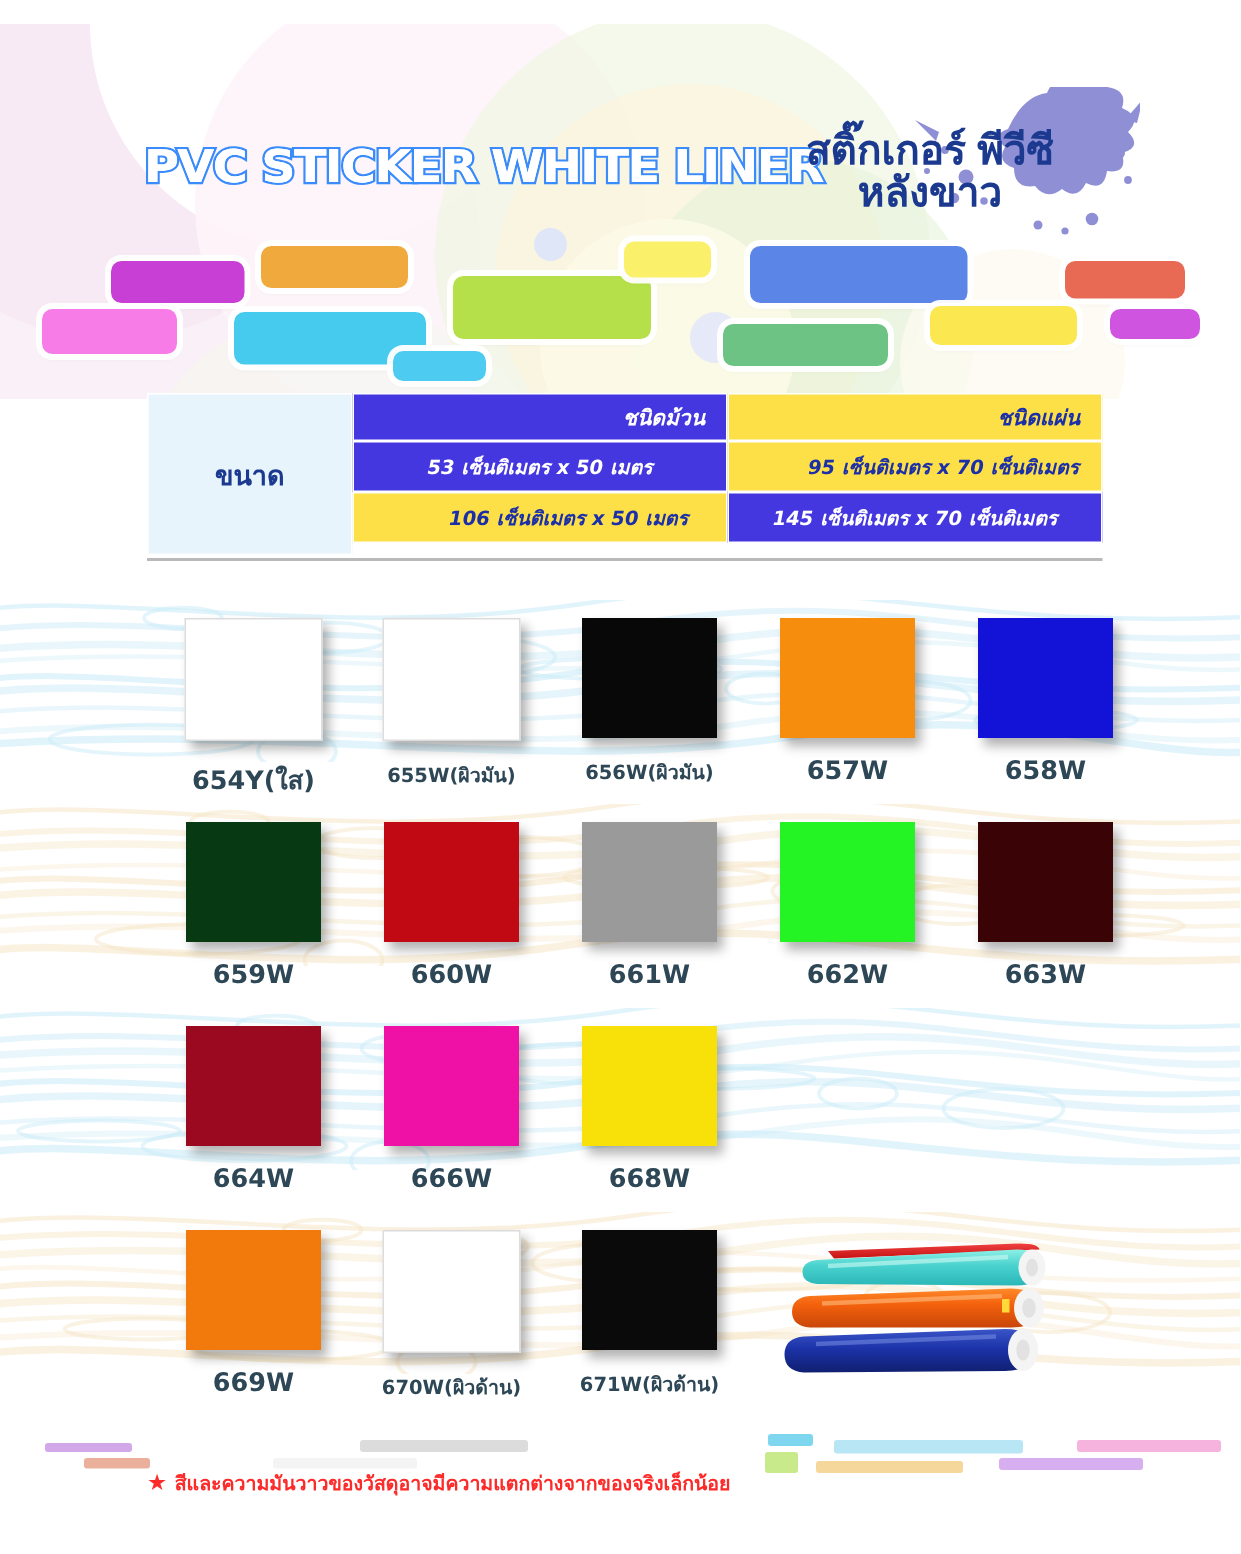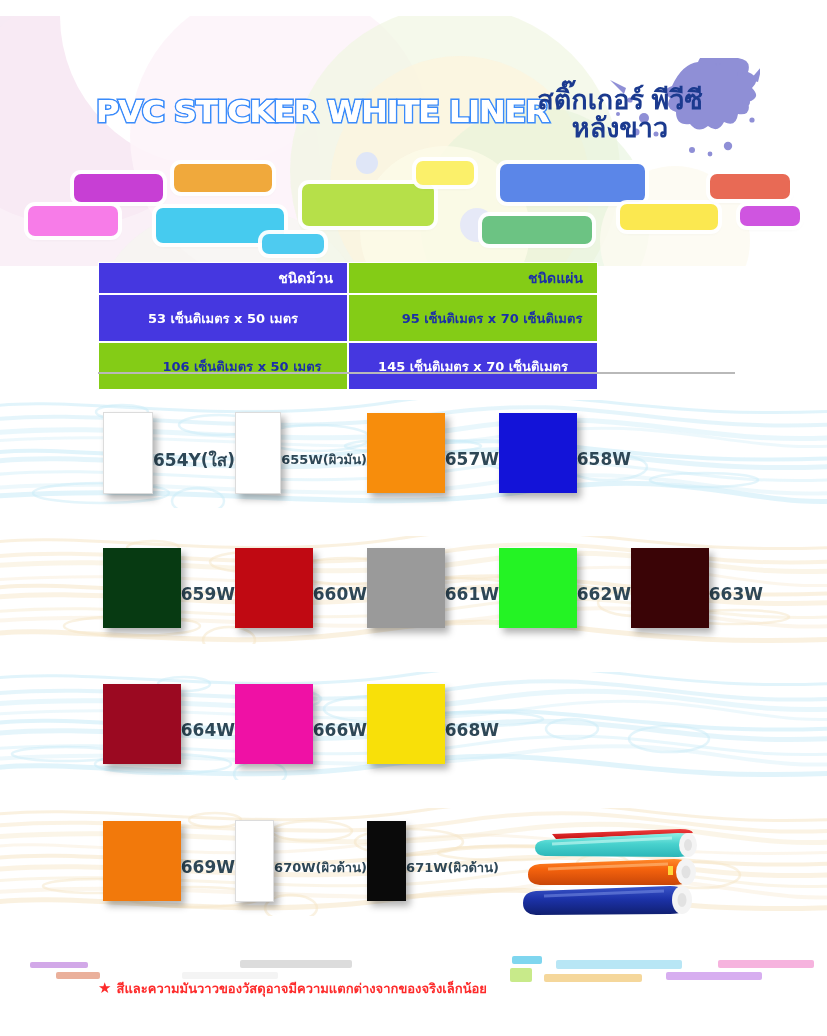--- a/index.html
+++ b/index.html
@@ -57,47 +57,47 @@
     font-size:27px;line-height:1.04;text-align:center;
     letter-spacing:0px;
   }
   .title-th .l2{display:block;font-size:27px;}
 
   
   .chip{position:absolute;border-radius:7px;box-shadow:0 0 0 4px rgba(255,255,255,.95),0 2px 5px rgba(0,0,0,.10);}
 
   
   .spec{position:absolute;left:98px;top:262px;width:637px;}
-  .spec-row{display:flex;}
+  .spec-row{display:flex;font-style:italic;}
   .cell{
     box-sizing:border-box;
     font-family:"DejaVu Sans","Liberation Sans",sans-serif;
     font-weight:bold;font-size:13px;
     display:flex;align-items:center;justify-content:center;
     border:1px solid #ffffff;
   }
   .c-size{
     width:137px;min-height:108px;background:#e8f4fb;color:#1b3a8f;
     font-size:18px;display:flex;align-items:center;justify-content:center;
   }
   .col-wrap{width:500px;}
   .c-roll{width:250px;height:30px;}
   .c-sheet{width:250px;height:30px;}
   .blue{background:#4537e0;color:#ffffff;}
-  .white{background:#84cc16;color:#1b2fa8;padding-left:38px;}
+  .white{background:#fde047;color:#1b2fa8;padding-left:38px;}
   .cell.h{height:32px;justify-content:flex-end;padding-right:14px;font-size:14px;}
-  .cell.d{height:48px;}
+  .cell.d{height:34px;}
   .spec-underline{position:absolute;left:98px;top:372px;width:637px;height:2px;background:#b9b9b9;}
 
   
   .strip{position:absolute;left:0;width:827px;overflow:hidden;}
   .strip svg{display:block;}
 
   .row{position:absolute;left:0;width:827px;display:flex;}
-  .cellswatch{width:132px;margin-left:0;display:flex;flex-direction:row;align-items:center;}
+  .cellswatch{width:132px;margin-left:0;display:flex;flex-direction:column;align-items:center;}
   .sw{
     width:90px;height:80px;
     box-shadow:4px 5px 7px rgba(0,0,0,.30);
     position:relative;
   }
   .sw.clear{border:1px solid #dcdcdc;}
   .lbl{
     margin-top:12px;color:#2e4756;font-weight:bold;
     font-family:"DejaVu Sans","Liberation Sans",sans-serif;
     font-size:17px;white-space:nowrap;text-align:center;
@@ -176,20 +176,21 @@
         <div class="chip" style="left: 500px; top: 148px; width: 145px; height: 38px; background: rgb(91, 134, 232);"></div>
         <div class="chip" style="left: 482px; top: 200px; width: 110px; height: 28px; background: rgb(108, 195, 131);"></div>
         <div class="chip" style="left: 620px; top: 188px; width: 98px; height: 26px; background: rgb(251, 232, 80);"></div>
         <div class="chip" style="left: 710px; top: 158px; width: 80px; height: 25px; background: rgb(232, 106, 85);"></div>
         <div class="chip" style="left: 740px; top: 190px; width: 60px; height: 20px; background: rgb(207, 85, 224);"></div>
       </div>
   </div>
 
   <div class="spec">
     <div style="display:flex;">
+      <div class="cell c-size">ขนาด</div>
       <div class="col-wrap">
         <div class="spec-row">
           <div class="cell c-roll h blue">ชนิดม้วน</div>
           <div class="cell c-sheet h white">ชนิดแผ่น</div>
         </div>
         <div class="spec-row">
           <div class="cell c-roll d blue">53 เซ็นติเมตร x 50 เมตร</div>
           <div class="cell c-sheet d white">95 เซ็นติเมตร x 70 เซ็นติเมตร</div>
         </div>
         <div class="spec-row">
@@ -295,20 +296,24 @@
       <div class="row" style="top: 412px; padding-left: 103px;">
         <div class="cellswatch">
           <div class="sw clear" style="background: rgb(255, 255, 255);"></div>
           <div class="lbl">654Y(ใส)</div>
         </div>
         <div class="cellswatch">
           <div class="sw clear" style="background: rgb(255, 255, 255);"></div>
           <div class="lbl small">655W(ผิวมัน)</div>
         </div>
         <div class="cellswatch">
+          <div class="sw" style="background: rgb(8, 8, 8);"></div>
+          <div class="lbl small">656W(ผิวมัน)</div>
+        </div>
+        <div class="cellswatch">
           <div class="sw" style="background: rgb(247, 141, 12);"></div>
           <div class="lbl">657W</div>
         </div>
         <div class="cellswatch">
           <div class="sw" style="background: rgb(19, 19, 216);"></div>
           <div class="lbl">658W</div>
         </div>
       </div>
       <div class="row" style="top: 548px; padding-left: 103px;">
         <div class="cellswatch">

